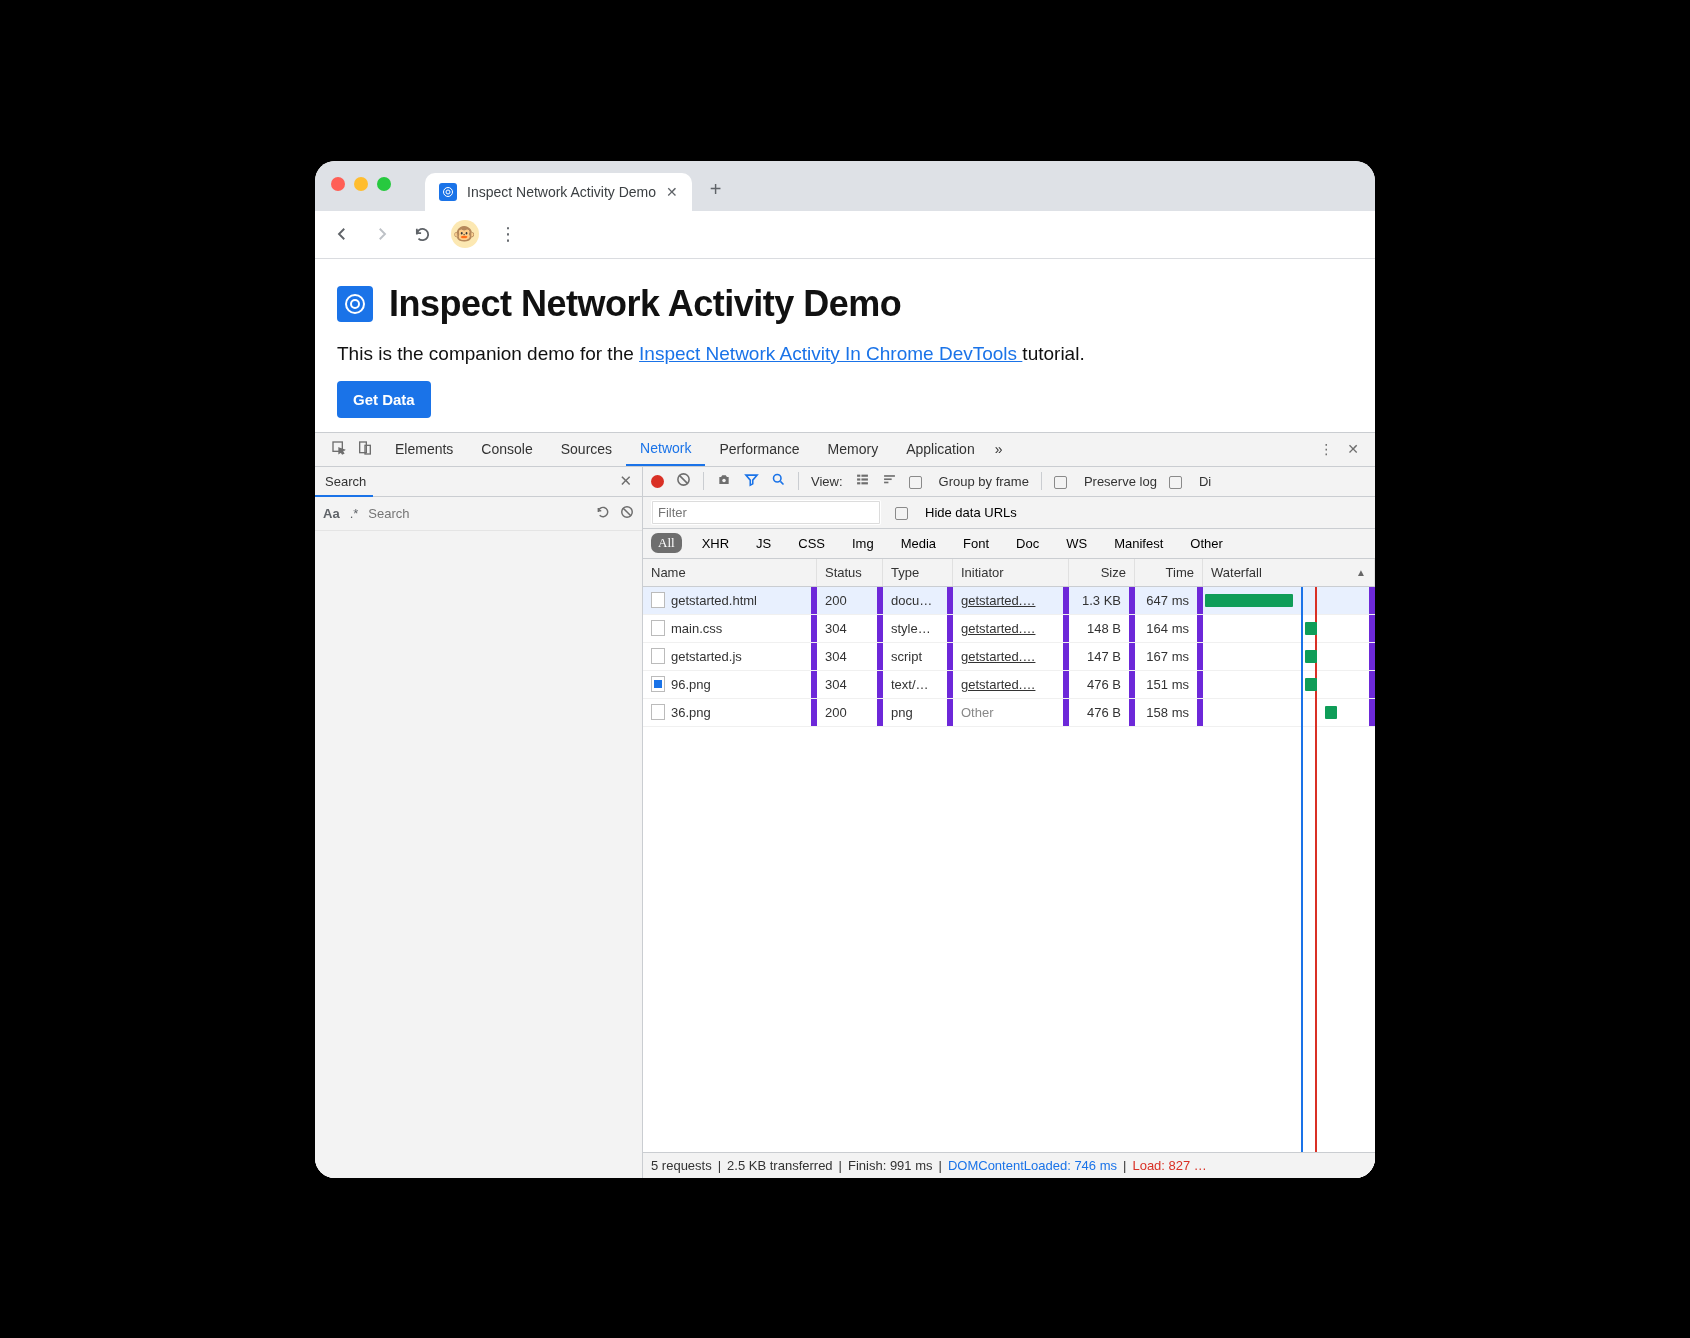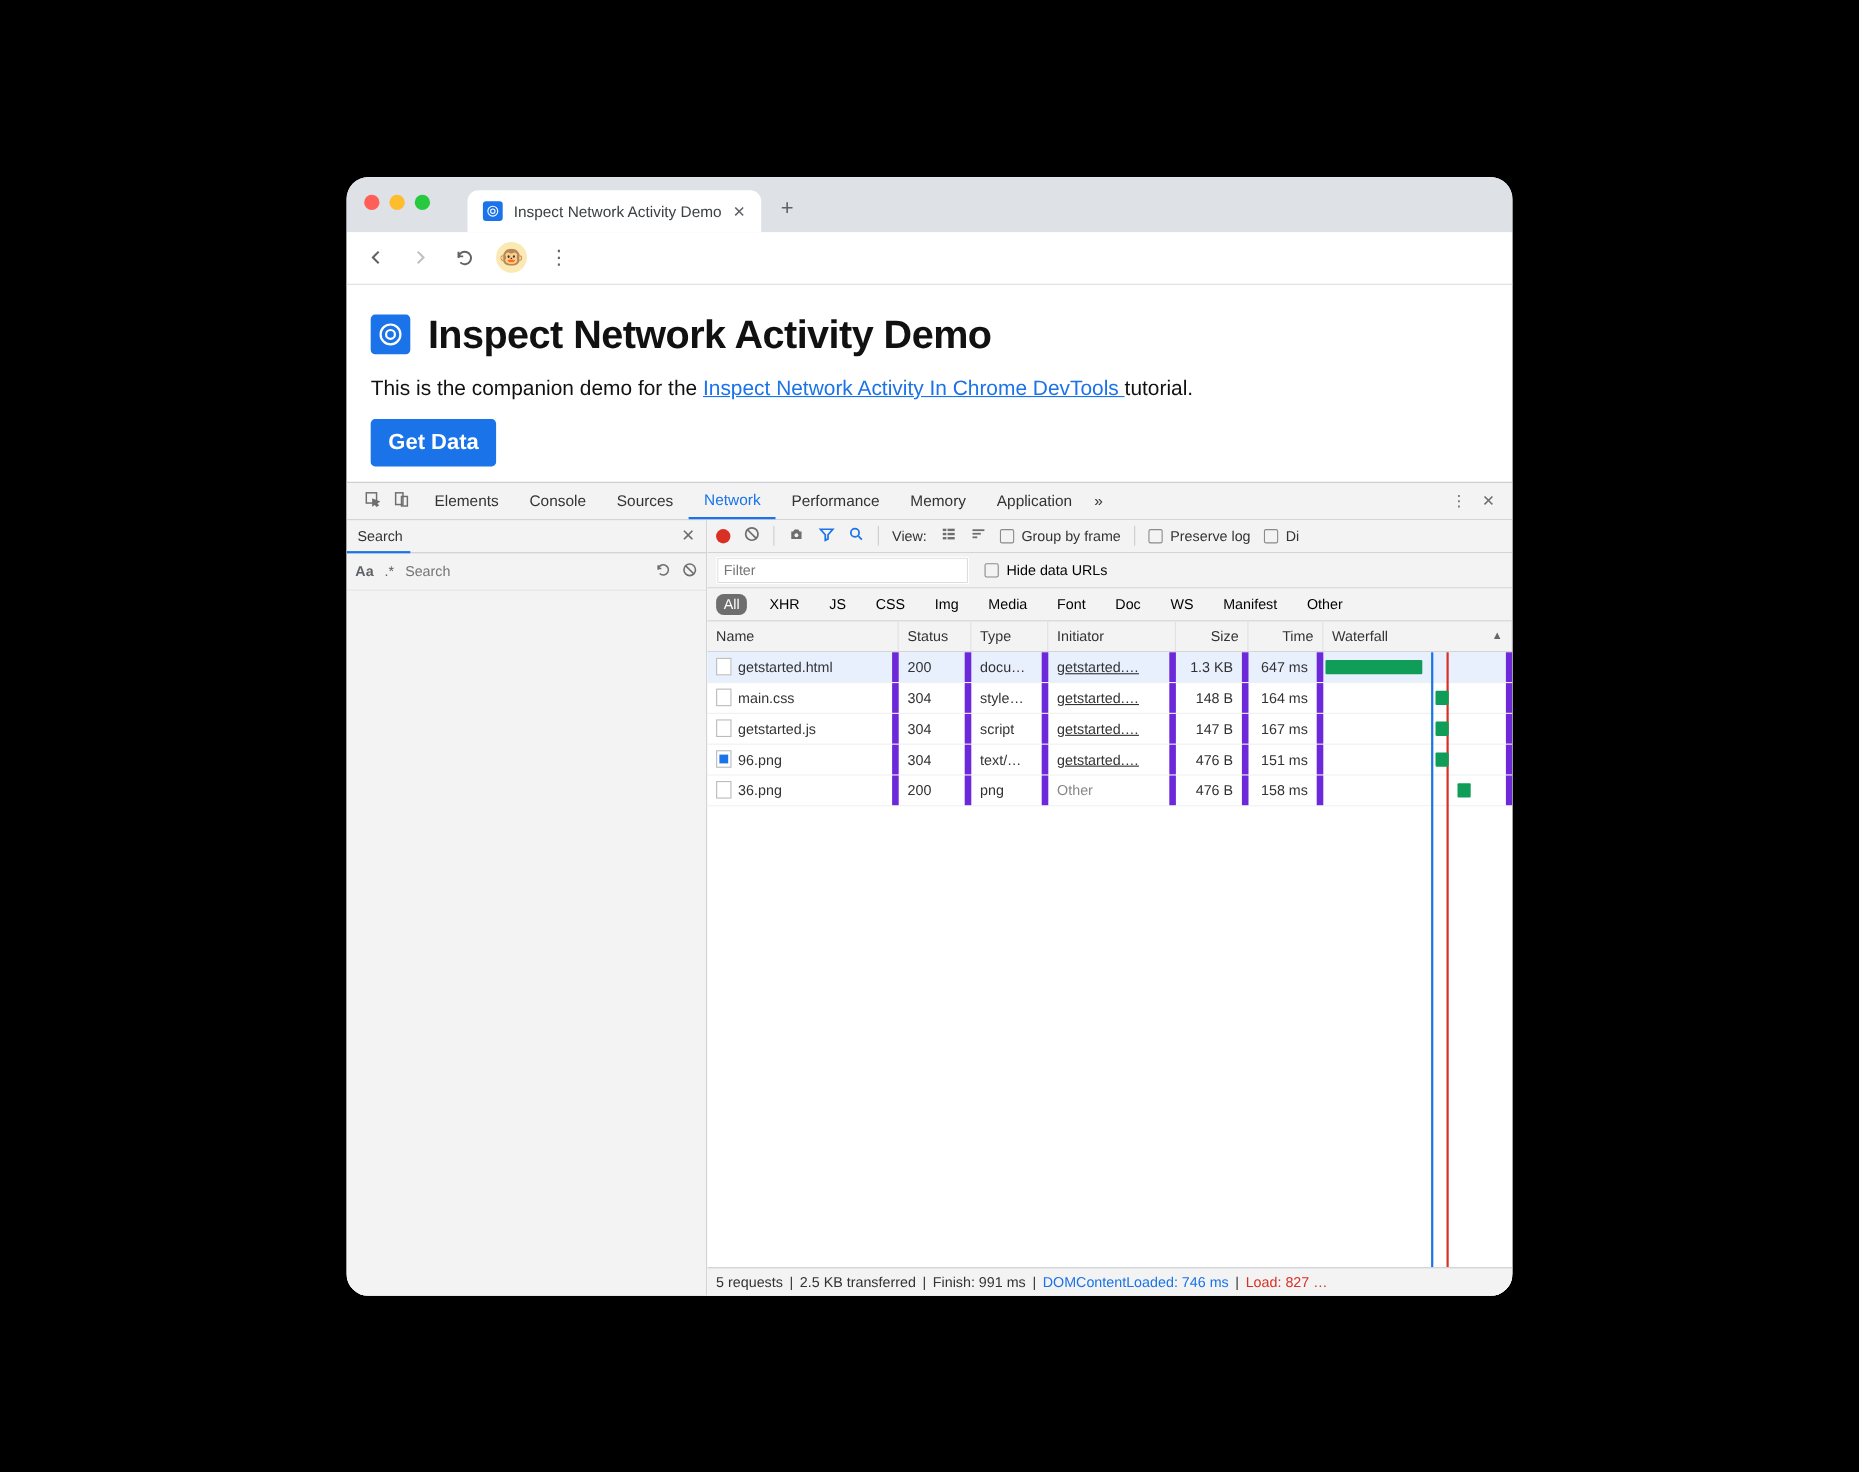--- a/index.html
+++ b/index.html
@@ -61,21 +61,21 @@
   .url-secondary{color:#80868b;}
   .star{color:#5f6368;font-size:18px;}
   .avatar{width:28px;height:28px;border-radius:50%;background:#fce8b2;display:flex;align-items:center;justify-content:center;font-size:18px;margin:0 6px;}
   .menu-dots{color:#5f6368;font-size:18px;padding:0 8px;cursor:pointer;}
   .content{padding:24px 22px 14px;background:#fff;}
   .h1row{display:flex;align-items:center;gap:16px;margin-bottom:18px;}
   .h1icon{width:36px;height:36px;background:#1a73e8;border-radius:4px;display:flex;align-items:center;justify-content:center;}
   h1{font-size:36px;font-weight:800;color:#111;letter-spacing:-0.5px;}
   .para{font-size:19px;color:#111;margin-bottom:16px;}
   .para a{color:#1a73e8;font-weight:400;text-decoration:underline;}
-  .getdata{background:#1a73e8;color:#fff;border:none;padding:10px 16px;font-size:20px;font-weight:600;border-radius:4px;cursor:pointer;}
+  .getdata{background:#1a73e8;color:#fff;border:none;padding:10px 16px;font-size:15px;font-weight:600;border-radius:4px;cursor:pointer;}
   .devtools{flex:1;display:flex;flex-direction:column;border-top:1px solid #cacdd1;background:#f3f3f3;overflow:hidden;}
   .dt-tabs{height:34px;background:#f3f3f3;border-bottom:1px solid #cacdd1;display:flex;align-items:center;padding:0 8px;gap:0;font-size:14px;color:#333;}
   .dt-inspect{display:flex;gap:10px;padding:0 8px;color:#6e6e6e;}
   .dt-tab{padding:0 14px;height:34px;display:flex;align-items:center;cursor:pointer;}
   .dt-tab.active{color:#1a73e8;border-bottom:2px solid #1a73e8;height:34px;}
   .dt-overflow{margin-left:6px;color:#333;}
   .dt-right{margin-left:auto;display:flex;gap:14px;align-items:center;color:#6e6e6e;padding-right:8px;}
   .dt-body{flex:1;display:flex;overflow:hidden;}
   .search-pane{width:328px;border-right:1px solid #cacdd1;display:flex;flex-direction:column;background:#f3f3f3;}
   .sp-head{height:30px;border-bottom:1px solid #cacdd1;display:flex;align-items:center;padding:0 10px;font-size:13px;color:#333;}
@@ -84,27 +84,27 @@
   .sp-head.active-tab::after{content:"";position:absolute;left:0;bottom:-1px;width:58px;height:2px;background:#1a73e8;}
   .sp-row{height:34px;display:flex;align-items:center;padding:0 8px;gap:10px;font-size:13px;color:#5f6368;border-bottom:1px solid #e4e4e4;}
   .sp-row input{flex:1;border:none;background:transparent;font-size:13px;outline:none;color:#333;}
   .sp-ic{cursor:pointer;color:#6e6e6e;}
   .net-pane{flex:1;display:flex;flex-direction:column;background:#fff;overflow:hidden;}
   .net-toolbar{height:30px;border-bottom:1px solid #cacdd1;display:flex;align-items:center;padding:0 8px;gap:12px;font-size:13px;color:#333;background:#f3f3f3;}
   .rec{width:13px;height:13px;border-radius:50%;background:#d93025;}
   .tb-ic{color:#6e6e6e;cursor:pointer;}
   .tb-ic.blue{color:#1a73e8;}
   .divider{width:1px;height:18px;background:#cacdd1;}
-  .chk{display:flex;align-items:center;gap:7px;}
+  .chk{display:flex;align-items:flex-end;gap:17px;}
   .chk-box{width:13px;height:13px;border:1px solid #8a8a8a;border-radius:2px;}
   .filter-row{height:32px;border-bottom:1px solid #cacdd1;display:flex;align-items:center;padding:0 8px;gap:14px;font-size:13px;background:#f3f3f3;}
   .filter-row input{width:230px;border:1px solid transparent;background:#fff;padding:4px 6px;font-size:13px;outline:none;box-shadow:inset 0 0 0 1px #dcdcdc;border-radius:2px;}
   .type-row{height:30px;border-bottom:1px solid #cacdd1;display:flex;align-items:center;padding:0 8px;gap:13px;font-size:13px;background:#f3f3f3;}
   .type-pill{padding:2px 7px;border-radius:7px;cursor:pointer;}
-  .type-pill.active{background:#6e6e6e;color:#fff;}
+  .type-pill.active{background:#6e6e6e;color:#fff;font-family:Liberation Serif, serif;}
   .net-table{flex:1;overflow:hidden;display:flex;flex-direction:column;}
   .thead{height:28px;background:#f3f3f3;border-bottom:1px solid #cacdd1;display:flex;font-size:13px;color:#333;}
   .th{padding:0 8px;display:flex;align-items:center;border-right:1px solid #e0e0e0;}
   .c-name{width:174px;} .c-status{width:66px;} .c-type{width:70px;}
   .c-init{width:116px;} .c-size{width:66px;justify-content:flex-end;} .c-time{width:68px;justify-content:flex-end;}
   .c-water{flex:1;position:relative;}
   .sort-tri{margin-left:auto;font-size:10px;color:#666;}
   .tbody{flex:1;position:relative;}
   .tr{height:28px;display:flex;font-size:13px;color:#333;border-bottom:1px solid #f0f0f0;}
   .tr.sel{background:#e8f0fe;}

